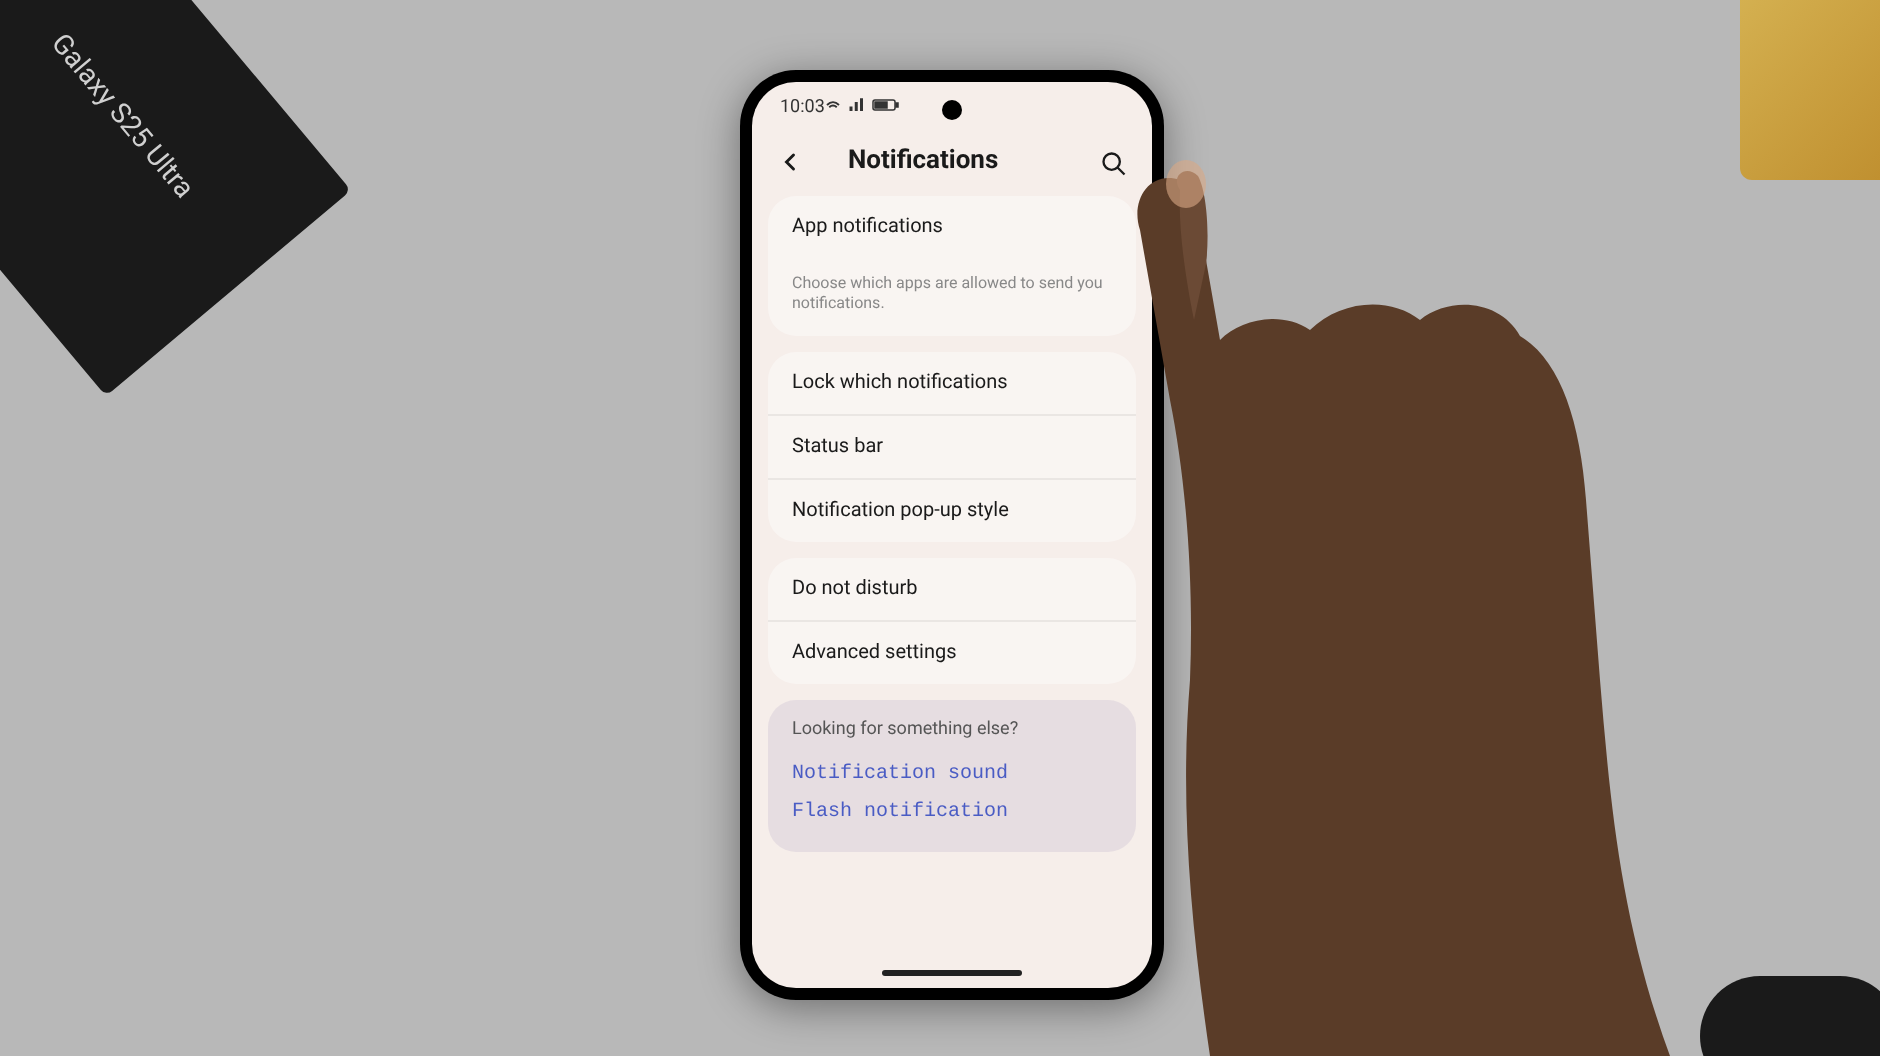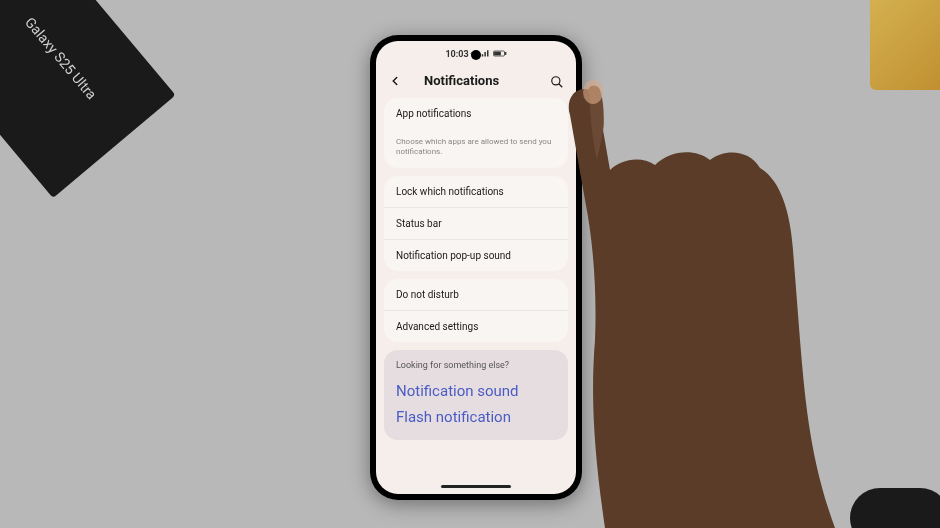--- a/index.html
+++ b/index.html
@@ -79,26 +79,26 @@
       width: 10px;
       height: 10px;
       background: #000;
       border-radius: 50%;
       z-index: 5;
     }
     
     .status-bar {
       height: 26px;
       display: flex;
-      justify-content: center;
+      justify-content: flex-start;
       align-items: center;
       padding: 0 14px;
       font-size: 9px;
       color: #333;
-      font-weight: 700;
+      font-weight: 400;
     }
     .status-right { display: flex; gap: 3px; align-items: center; }
     
     .header {
       display: flex;
       align-items: center;
       padding: 6px 12px 10px;
       gap: 22px;
     }
     .back-icon { width: 14px; height: 14px; display: flex; align-items: center; }
@@ -137,23 +137,24 @@
       background: rgba(200,190,210,0.35);
       border-radius: 14px;
       padding: 10px 12px;
     }
     .suggest-title {
       font-size: 9px;
       color: #555;
       margin-bottom: 8px;
     }
     .suggest-link {
-      font-size: 15px;
+      font-size: 10px;
       color: #4a5cc4;
       padding: 4px 0;
+      font-family: Liberation Mono, monospace;
     }
     
     .nav-handle {
       position: absolute;
       bottom: 6px;
       left: 50%;
       transform: translateX(-50%);
       width: 70px;
       height: 3px;
       background: #222;
@@ -231,21 +232,21 @@
       </div>
 
       <div class="card">
         <div class="item">
           <div class="item-title">Lock which notifications</div>
         </div>
         <div class="item">
           <div class="item-title">Status bar</div>
         </div>
         <div class="item">
-          <div class="item-title">Notification pop-up sound</div>
+          <div class="item-title">Notification pop-up style</div>
         </div>
       </div>
 
       <div class="card">
         <div class="item">
           <div class="item-title">Do not disturb</div>
         </div>
         <div class="item">
           <div class="item-title">Advanced settings</div>
         </div>

